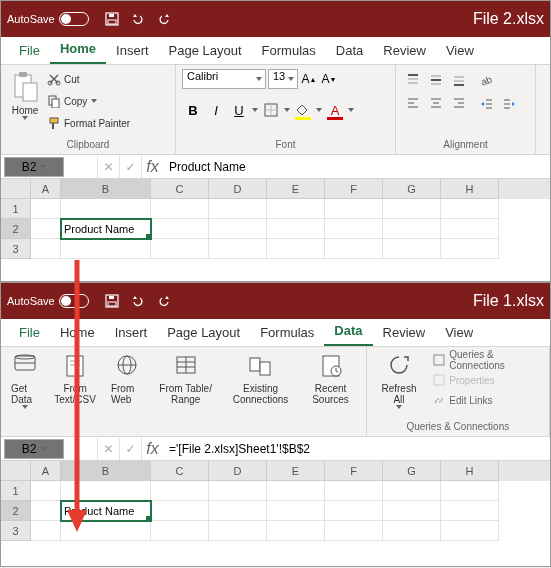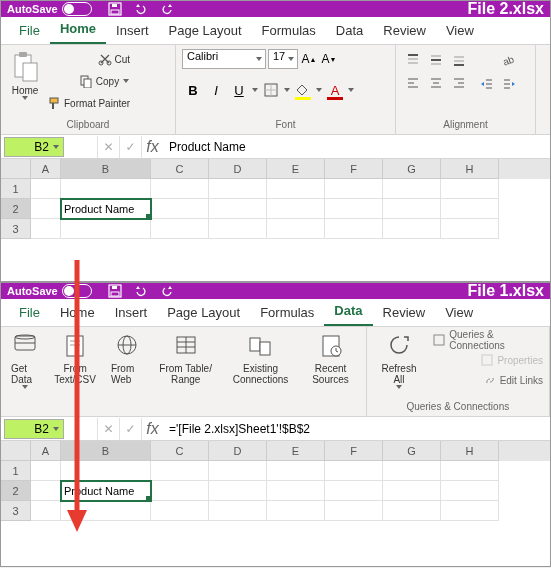--- a/index.html
+++ b/index.html
@@ -2,41 +2,41 @@
 <html><head>
 <meta charset="utf-8">
 <style>
 * { box-sizing: border-box; margin: 0; padding: 0; font-family: "Segoe UI", Arial, sans-serif; }
 body { width: 551px; height: 568px; background: #f0f0f0; position: relative; overflow: hidden; }
 
 .window { position: absolute; left: 0; width: 551px; background: #fff; border: 1px solid #999; }
 .win1 { top: 0; height: 282px; }
 .win2 { top: 282px; height: 285px; }
 
-.titlebar { height: 16px; background: #a21caf; color: #fff; display: flex; align-items: center; padding: 0 6px; font-size: 11px; font-weight: bold; }
+.titlebar { height: 36px; background: #7f1d1d; color: #fff; display: flex; align-items: center; padding: 0 6px; font-size: 11px; }
 .autosave-label { margin-right: 4px; }
 .autosave-toggle { display: inline-flex; align-items: center; width: 30px; height: 14px; border: 1px solid #fff; border-radius: 8px; position: relative; margin-right: 10px; }
 .autosave-toggle::before { content: ""; width: 10px; height: 10px; background: #fff; border-radius: 50%; position: absolute; left: 1px; top: 1px; }
 .tb-icon { width: 18px; height: 18px; margin: 0 4px; display: inline-flex; align-items: center; justify-content: center; }
 .tb-sep { flex: 1; }
 .tb-filename { font-size: 16px; }
 
 .tabs { height: 28px; background: #fff; display: flex; align-items: flex-end; padding: 0 8px; border-bottom: 1px solid #d4d4d4; }
 .tab { padding: 5px 10px 6px; font-size: 13px; color: #333; cursor: pointer; }
 .tab.active { color: #217346; border-bottom: 2px solid #217346; font-weight: 600; }
 .tab.file { color: #217346; font-weight: 400; }
 
 .ribbon { height: 90px; background: #f3f2f1; border-bottom: 1px solid #d4d4d4; display: flex; overflow: hidden; }
 .rgroup { display: flex; flex-direction: column; border-right: 1px solid #d4d4d4; padding: 4px 6px; }
 .rgroup-body { flex: 1; display: flex; align-items: flex-start; gap: 4px; }
 .rgroup-label { font-size: 10px; color: #666; text-align: center; padding-top: 2px; }
 
 .big-btn { display: flex; flex-direction: column; align-items: center; justify-content: center; padding: 2px 4px; font-size: 10px; color: #333; }
 .big-btn svg { margin-bottom: 2px; }
-.icon-col { display: flex; flex-direction: column; gap: 2px; font-size: 10px; color: #333; align-items: flex-end; }
+.icon-col { display: flex; flex-direction: column; gap: 2px; font-size: 10px; color: #333; }
 .icon-row { display: flex; align-items: center; gap: 3px; height: 20px; }
 .icon-row svg { flex-shrink: 0; }
 
 .font-top { display: flex; gap: 2px; align-items: center; }
 .font-select { height: 20px; border: 1px solid #ababab; background: #fff; font-size: 11px; padding: 0 14px 0 4px; position: relative; }
 .font-select::after { content: ""; position: absolute; right: 3px; top: 7px; border-left: 3px solid transparent; border-right: 3px solid transparent; border-top: 4px solid #666; }
 .font-name { width: 84px; }
 .font-size { width: 30px; }
 .fa-btn { width: 18px; height: 18px; display: inline-flex; align-items: center; justify-content: center; font-size: 12px; }
 
@@ -46,21 +46,21 @@
 .fmt-italic { font-style: italic; }
 .fmt-underline { text-decoration: underline; }
 .color-bar { position: absolute; bottom: 1px; left: 3px; right: 3px; height: 3px; }
 .dd-arrow { width: 8px; display: inline-flex; align-items: center; justify-content: center; }
 .dd-arrow::before { content: ""; border-left: 3px solid transparent; border-right: 3px solid transparent; border-top: 4px solid #666; }
 
 .align-group svg { display: block; }
 .align-grid { display: grid; grid-template-columns: repeat(3, 22px); grid-template-rows: repeat(2, 22px); gap: 1px; }
 
 .formula-bar { height: 24px; background: #fff; border-bottom: 1px solid #d4d4d4; display: flex; align-items: center; font-size: 12px; }
-.name-box { width: 60px; height: 20px; border: 1px solid #ababab; margin: 0 3px; padding: 0 4px; display: flex; align-items: center; justify-content: flex-end; background: #bef264; }
+.name-box { width: 60px; height: 20px; border: 1px solid #ababab; margin: 0 3px; padding: 0 4px; display: flex; align-items: center; justify-content: center; background: #737373; }
 .name-box::after { content: ""; border-left: 3px solid transparent; border-right: 3px solid transparent; border-top: 4px solid #666; margin-left: 4px; }
 .fb-btn { width: 22px; height: 22px; display: inline-flex; align-items: center; justify-content: center; color: #aaa; border-left: 1px solid #e1e1e1; }
 .fb-fx { font-style: italic; font-size: 16px; color: #666; }
 .fb-input { flex: 1; padding: 0 6px; }
 .fb-gap { width: 30px; }
 
 .grid { position: relative; background: #fff; }
 .col-headers { display: flex; height: 20px; background: #e6e6e6; }
 .row-corner { width: 30px; border-right: 1px solid #ccc; border-bottom: 1px solid #ccc; background: #e6e6e6; }
 .col-h { border-right: 1px solid #ccc; border-bottom: 1px solid #ccc; text-align: center; font-size: 11px; color: #555; line-height: 20px; background: #e6e6e6; }
@@ -159,21 +159,21 @@
             </div>
         </div>
       </div>
       <div class="rgroup-label">Clipboard</div>
     </div>
 
     <div class="rgroup" style="width:220px">
       <div class="rgroup-body" style="flex-direction:column">
         <div class="font-top">
           <div class="font-select font-name">Calibri</div>
-          <div class="font-select font-size">17</div>
+          <div class="font-select font-size">13</div>
           <div class="fa-btn">A<sup style="font-size:7px">▲</sup></div>
           <div class="fa-btn">A<sup style="font-size:7px">▼</sup></div>
         </div>
         <div class="font-bottom">
           <div class="fmt-btn fmt-bold">B</div>
           <div class="fmt-btn fmt-italic">I</div>
           <div class="fmt-btn fmt-underline">U</div>
             <span class="dd-arrow"></span>
           <div class="fmt-btn">
               <svg width="14" height="14">

